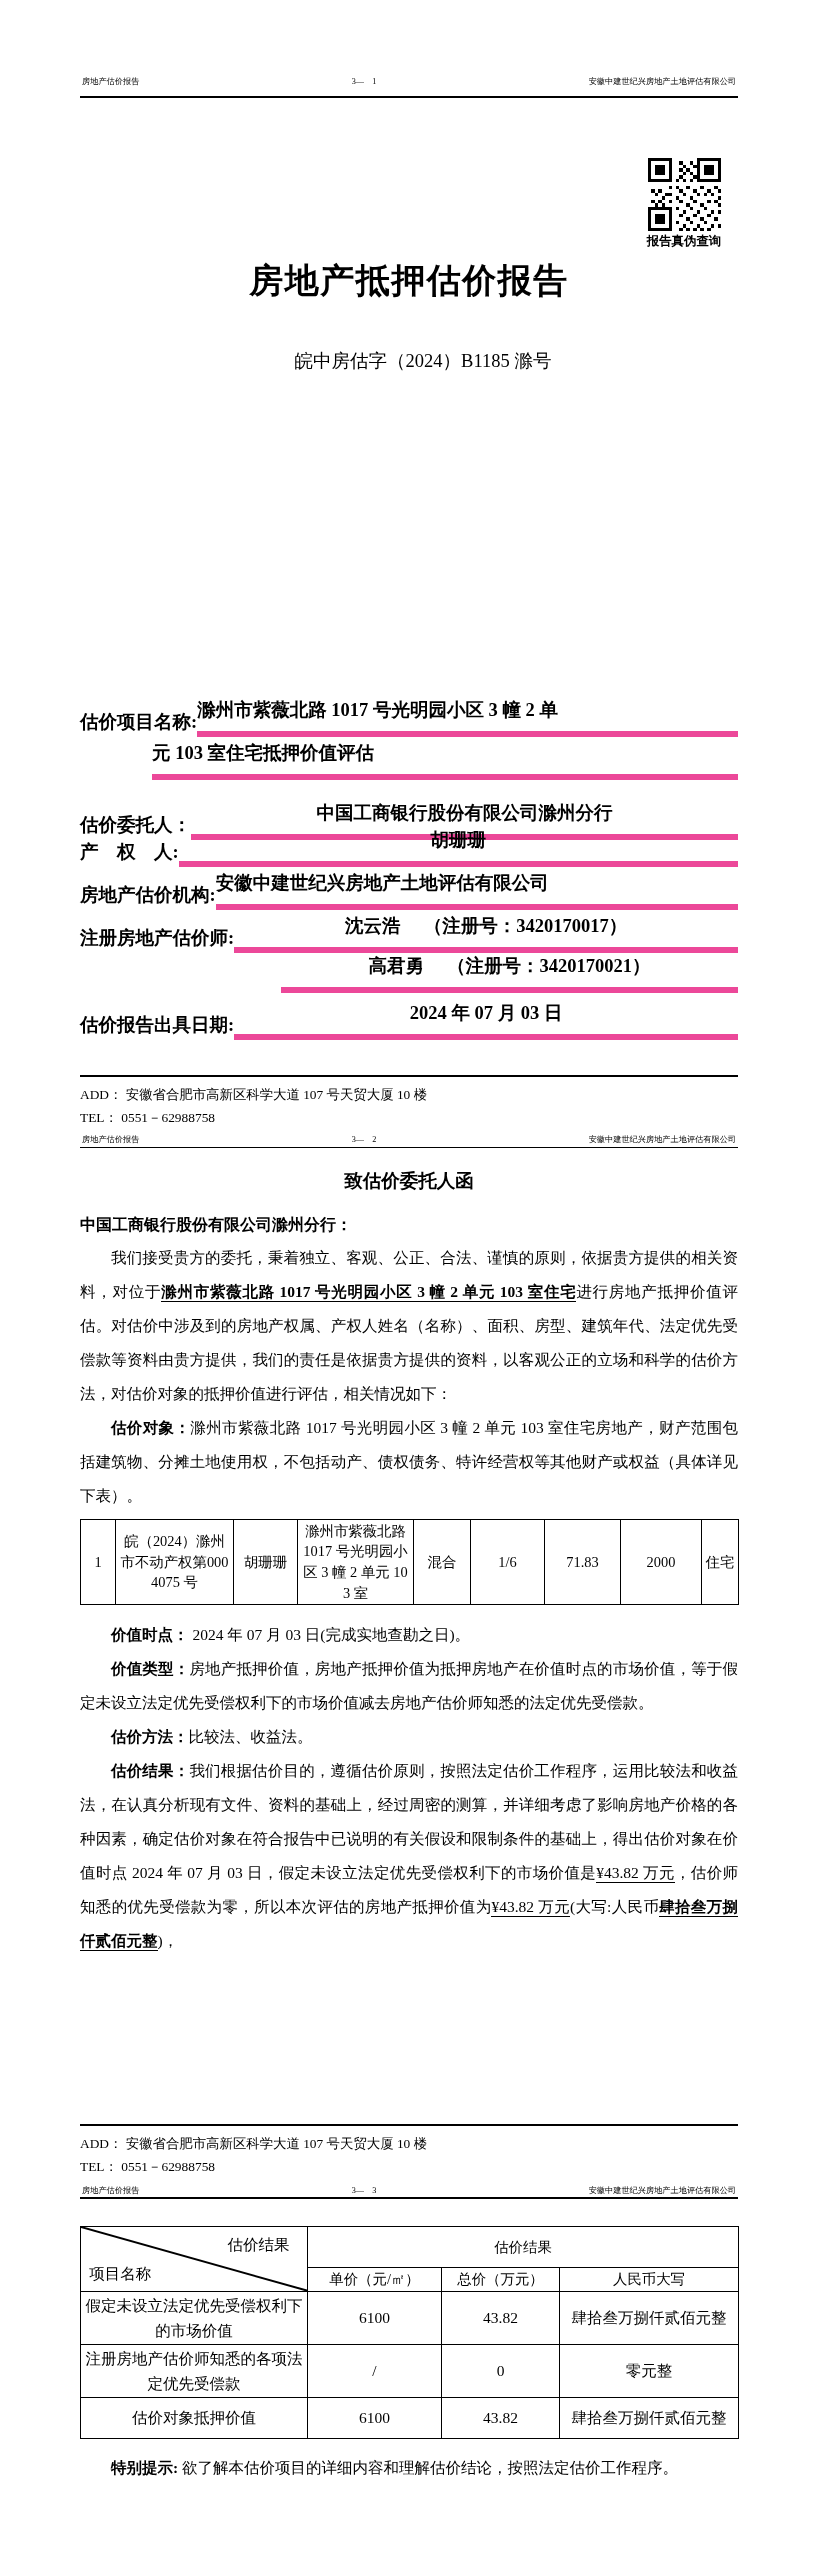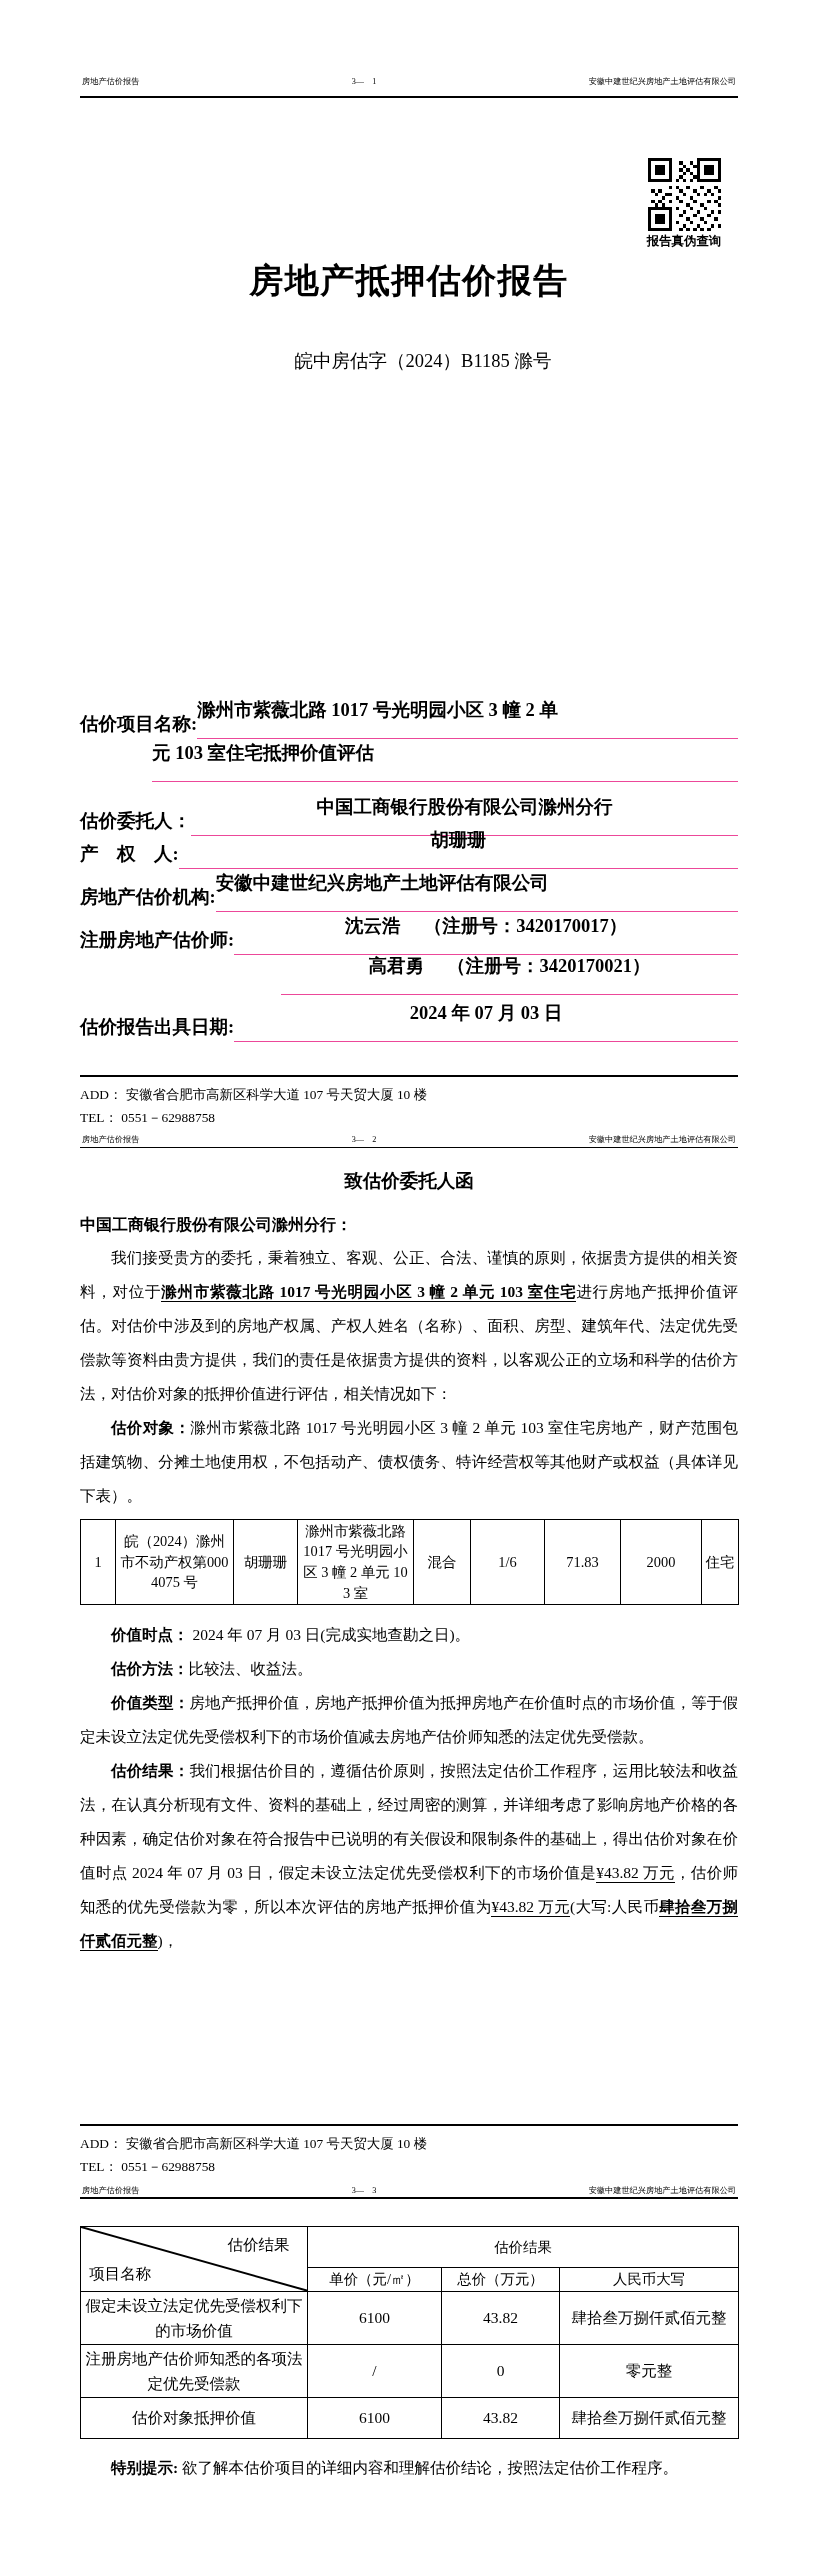--- a/index.html
+++ b/index.html
@@ -33,21 +33,21 @@
     font-size:34px; font-weight:bold; letter-spacing:1.5px;
   }
   .cover-no {
     position:absolute; left:0; top:348px; width:818px; text-align:center;
     font-size:18.5px; white-space:pre;padding-left:28px;
   }
   .fields { position:absolute; left:80px; top:697px; width:658px; font-size:18.5px; font-weight:bold; }
   .frow { position:absolute; left:0; width:658px; display:flex; align-items:flex-end; }
   .frow .lbl { white-space:pre; padding-bottom:3.1px; }
   .frow .val {
-    flex:1; border-bottom:1px solid #ec4899; padding-bottom:16px;
+    flex:1; border-bottom:6px solid #ec4899; padding-bottom:9px;
     white-space:pre; min-height:27px;
   }
   .val.center { text-align:center; }
   .ind140 { margin-left:72px; }
   .ind390 { margin-left:201px; }
 
   
   .content { position:absolute; left:80px; width:658px; }
   .letter-title { text-align:center; font-size:18.5px; font-weight:bold; line-height:27px; }
   .salutation { font-size:16px; font-weight:bold; margin-top:17.5px; line-height:23px; }
@@ -111,21 +111,21 @@
   <div class="cover-no">皖中房估字（2024）B1185 滁号</div>
 
   <div class="fields">
     <div class="frow" style="top:0">
       <span class="lbl">估价项目名称:</span>
       <span class="val">滁州市紫薇北路 1017 号光明园小区 3 幢 2 单</span>
     </div>
     <div class="frow" style="top:43px">
       <span class="val ind140">元 103 室住宅抵押价值评估</span>
     </div>
-    <div class="frow" style="top:97px">
+    <div class="frow" style="top:103px">
       <span class="lbl">估价委托人：</span>
       <span class="val center">中国工商银行股份有限公司滁州分行</span>
     </div>
     <div class="frow" style="top:130px">
       <span class="lbl">产　权　人:</span>
       <span class="val center">胡珊珊</span>
     </div>
     <div class="frow" style="top:173px">
       <span class="lbl">房地产估价机构:</span>
       <span class="val">安徽中建世纪兴房地产土地评估有限公司</span>
@@ -189,23 +189,23 @@
         <td>1/6</td>
         <td>71.83</td>
         <td>2000</td>
         <td>住宅</td>
       </tr>
     </tbody>
       </table>
 
     <p class="para"><span class="blbl">价值时点：</span><span> 2024 年 07 月 03 日(完成实地查勘之日)。</span></p>
 
+    <p class="para"><span class="blbl">价值类型：</span><span>房地产抵押价值，房地产抵押价值为抵押房地产在价值时点的市场价值，等于假定未设立法定优先受偿权利下的市场价值减去房地产估价师知悉的法定优先受偿款。</span></p>
+
     <p class="para"><span class="blbl">估价方法：</span><span>比较法、收益法。</span></p>
-
-    <p class="para"><span class="blbl">价值类型：</span><span>房地产抵押价值，房地产抵押价值为抵押房地产在价值时点的市场价值，等于假定未设立法定优先受偿权利下的市场价值减去房地产估价师知悉的法定优先受偿款。</span></p>
 
     <p class="para"><span class="blbl">估价结果：</span><span>我们根据估价目的，遵循估价原则，按照法定估价工作程序，运用比较法和收益法，在认真分析现有文件、资料的基础上，经过周密的测算，并详细考虑了影响房地产价格的各种因素，确定估价对象在符合报告中已说明的有关假设和限制条件的基础上，得出估价对象在价值时点 2024 年 07 月 03 日，假定未设立法定优先受偿权利下的市场价值是</span><span class="uline">¥43.82 万元</span><span>，估价师知悉的优先受偿款为零，所以本次评估的房地产抵押价值为</span><span class="uline">¥43.82 万元</span><span>(大写:人民币</span><span class="uline ubold">肆拾叁万捌仟贰佰元整</span><span>)，</span></p>
   </div>
 
   <div class="pfooter" style="top:993px">
     <div class="frule"></div>
     <div class="fline"><span>ADD： </span><span>安徽省合肥市高新区科学大道 107 号天贸大厦 10 楼</span></div>
     <div class="fline"><span>TEL： </span><span>0551－62988758</span></div>
   </div>
 </div>

